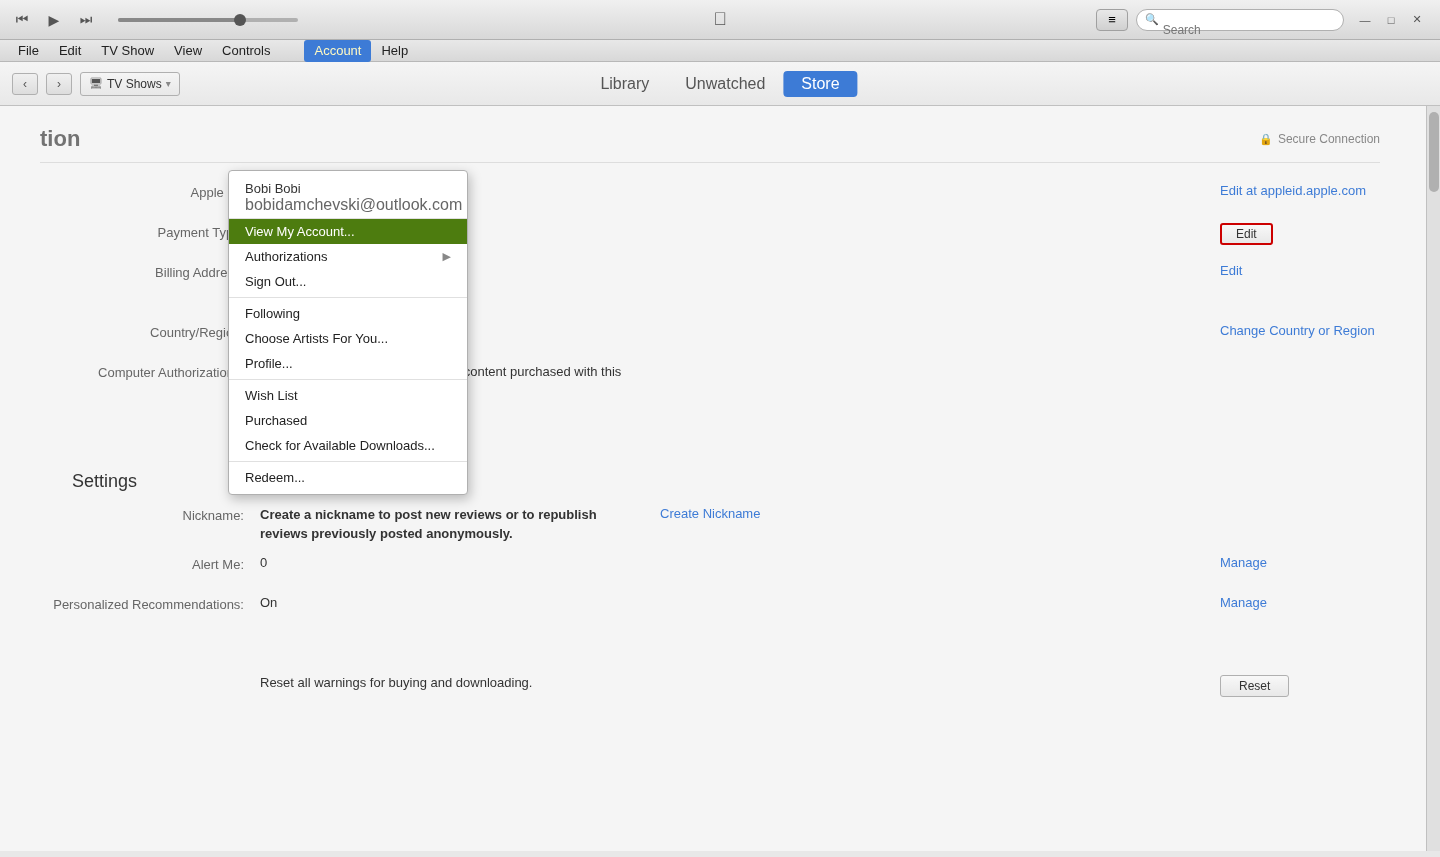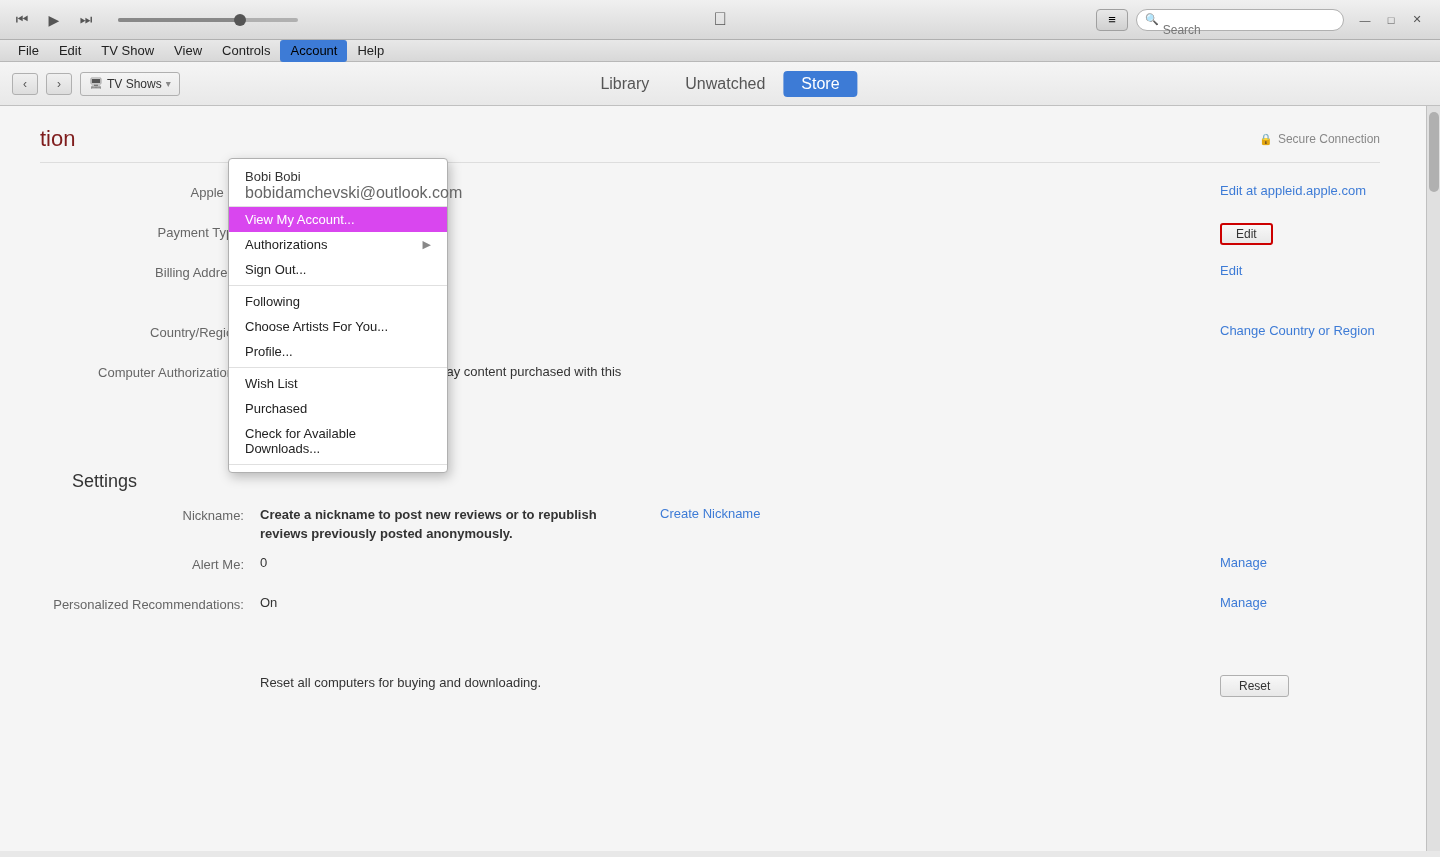--- a/index.html
+++ b/index.html
@@ -143,21 +143,22 @@
       border-radius: 3px;
       cursor: pointer;
       color: #222;
       font-size: 13px;
       height: 22px;
       display: flex;
       align-items: center;
     }
     .menu-item.active {
       background: #3d7bd6;
-      color: #000000;
+      color: #fef9c3;
+      margin-left: 24px;
     }
 
     
     .toolbar-row {
       height: 44px;
       background: linear-gradient(to bottom, #f5f5f5, #e8e8e8);
       border-bottom: 1px solid #c0c0c0;
       display: flex;
       align-items: center;
       padding: 0 12px;
@@ -250,22 +251,22 @@
     .page-header {
       display: flex;
       align-items: center;
       justify-content: space-between;
       margin-bottom: 20px;
       padding-bottom: 10px;
       border-bottom: 1px solid #ddd;
     }
     .page-title {
       font-size: 22px;
-      font-weight: 400;
-      color: #7f1d1d;
+      font-weight: 700;
+      color: #737373;
     }
     .secure-connection {
       display: flex;
       align-items: center;
       gap: 5px;
       color: #888;
       font-size: 12px;
     }
     .section-row {
       display: flex;
@@ -323,23 +324,23 @@
     .dropdown-overlay {
       position: absolute;
       top: 0;
       left: 0;
       width: 100%;
       height: 100%;
       z-index: 100;
     }
     .dropdown-menu {
       position: absolute;
-      top: 52px;
+      top: 64px;
       left: 228px;
-      width: 220px;
+      width: 240px;
       background: white;
       border: 1px solid #b0b0b0;
       border-radius: 4px;
       box-shadow: 2px 4px 12px rgba(0,0,0,0.25);
       z-index: 200;
       padding: 4px 0;
     }
     .dropdown-user-info {
       padding: 6px 16px 4px;
       border-bottom: 1px solid #e0e0e0;
@@ -356,21 +357,21 @@
     .dropdown-item {
       padding: 5px 16px;
       font-size: 13px;
       color: #222;
       cursor: pointer;
       display: flex;
       align-items: center;
       justify-content: space-between;
     }
     .dropdown-item.selected {
-      background: #d946ef;
+      background: #4d7c0f;
       color: white;
     }
     .dropdown-separator {
       height: 1px;
       background: #e0e0e0;
       margin: 3px 0;
     }
     .dropdown-arrow {
       color: #888;
       font-size: 11px;
@@ -526,21 +527,21 @@
         <div class="row-label">Personalized Recommendations:</div>
         <div class="row-value">On</div>
         <div class="row-action">
           <a class="link-blue">Manage</a>
         </div>
       </div>
 
       <div style="height:40px;"></div>
       <div class="section-row">
         <div class="row-label"></div>
-        <div class="row-value">Reset all computers for buying and downloading.</div>
+        <div class="row-value">Reset all warnings for buying and downloading.</div>
         <div class="row-action">
           <button class="reset-btn">Reset</button>
         </div>
       </div>
     </div>
   </div>
 
   <div class="scrollbar">
     <div class="scrollbar-thumb"></div>
   </div>
@@ -586,15 +587,18 @@
 
       <div class="dropdown-item">
         <span>Purchased</span>
       </div>
 
       <div class="dropdown-item">
         <span>Check for Available Downloads...</span>
       </div>
       <div class="dropdown-separator"></div>
 
+      <div class="dropdown-item">
+        <span>Redeem...</span>
+      </div>
     </div>
   </div>
 </div>
 
 </body></html>

